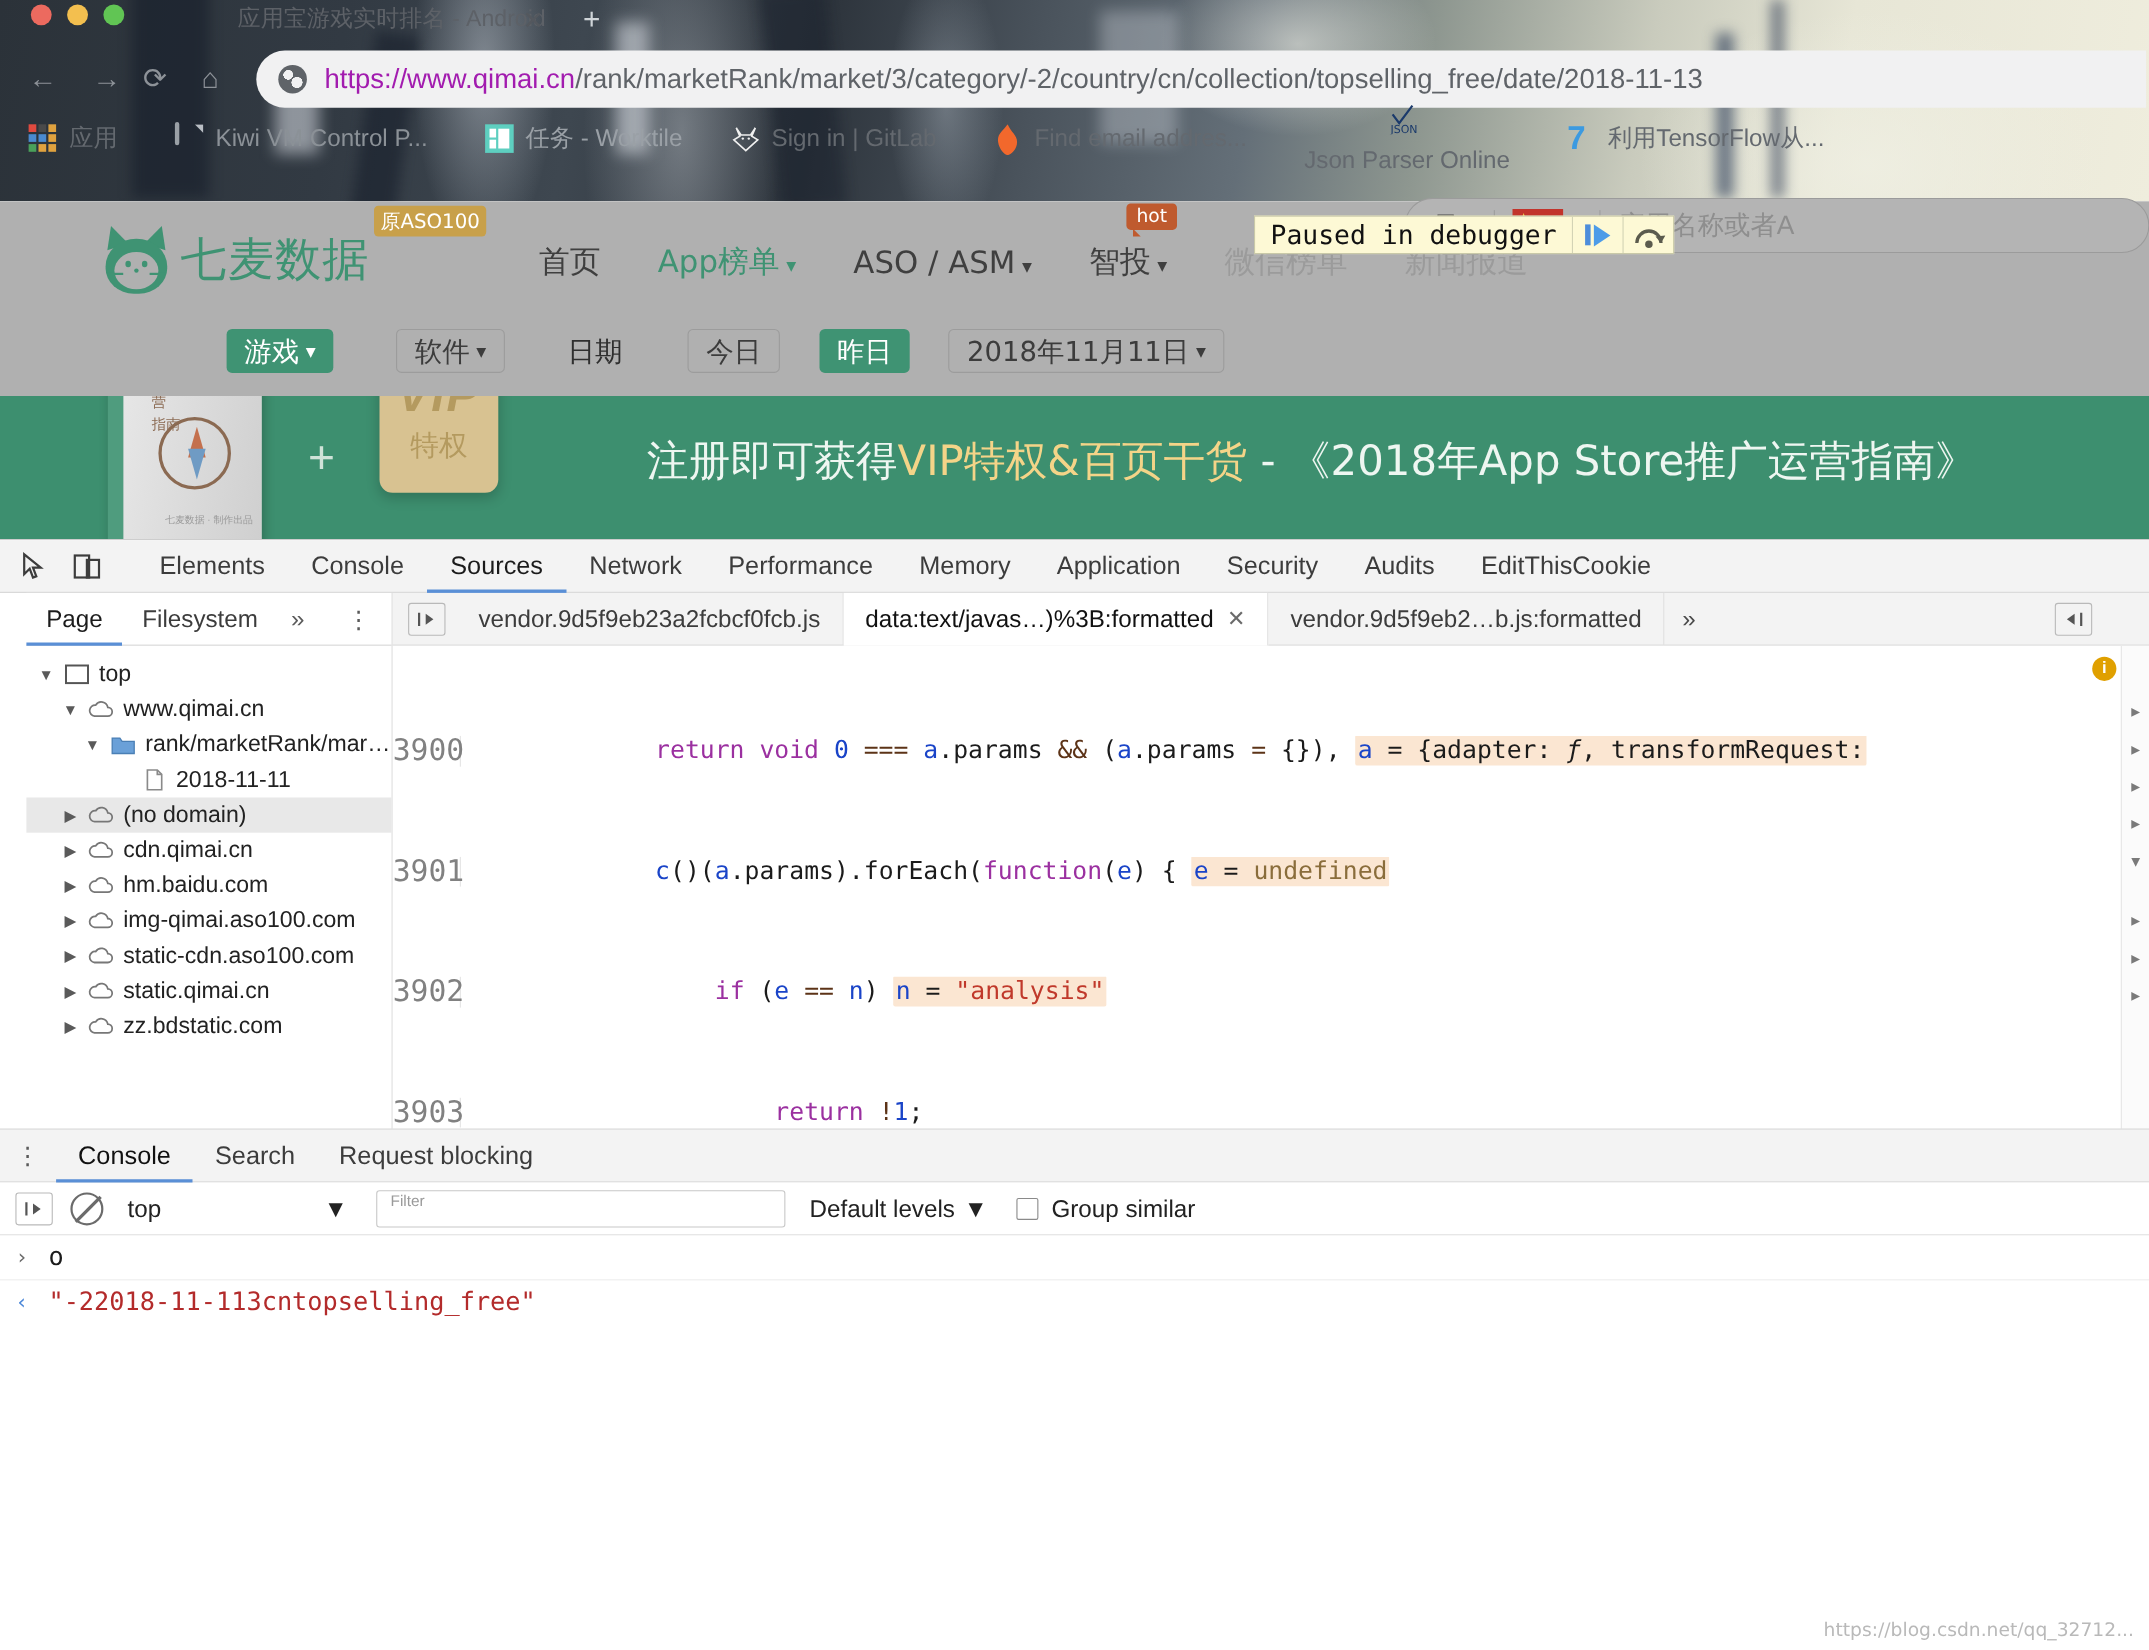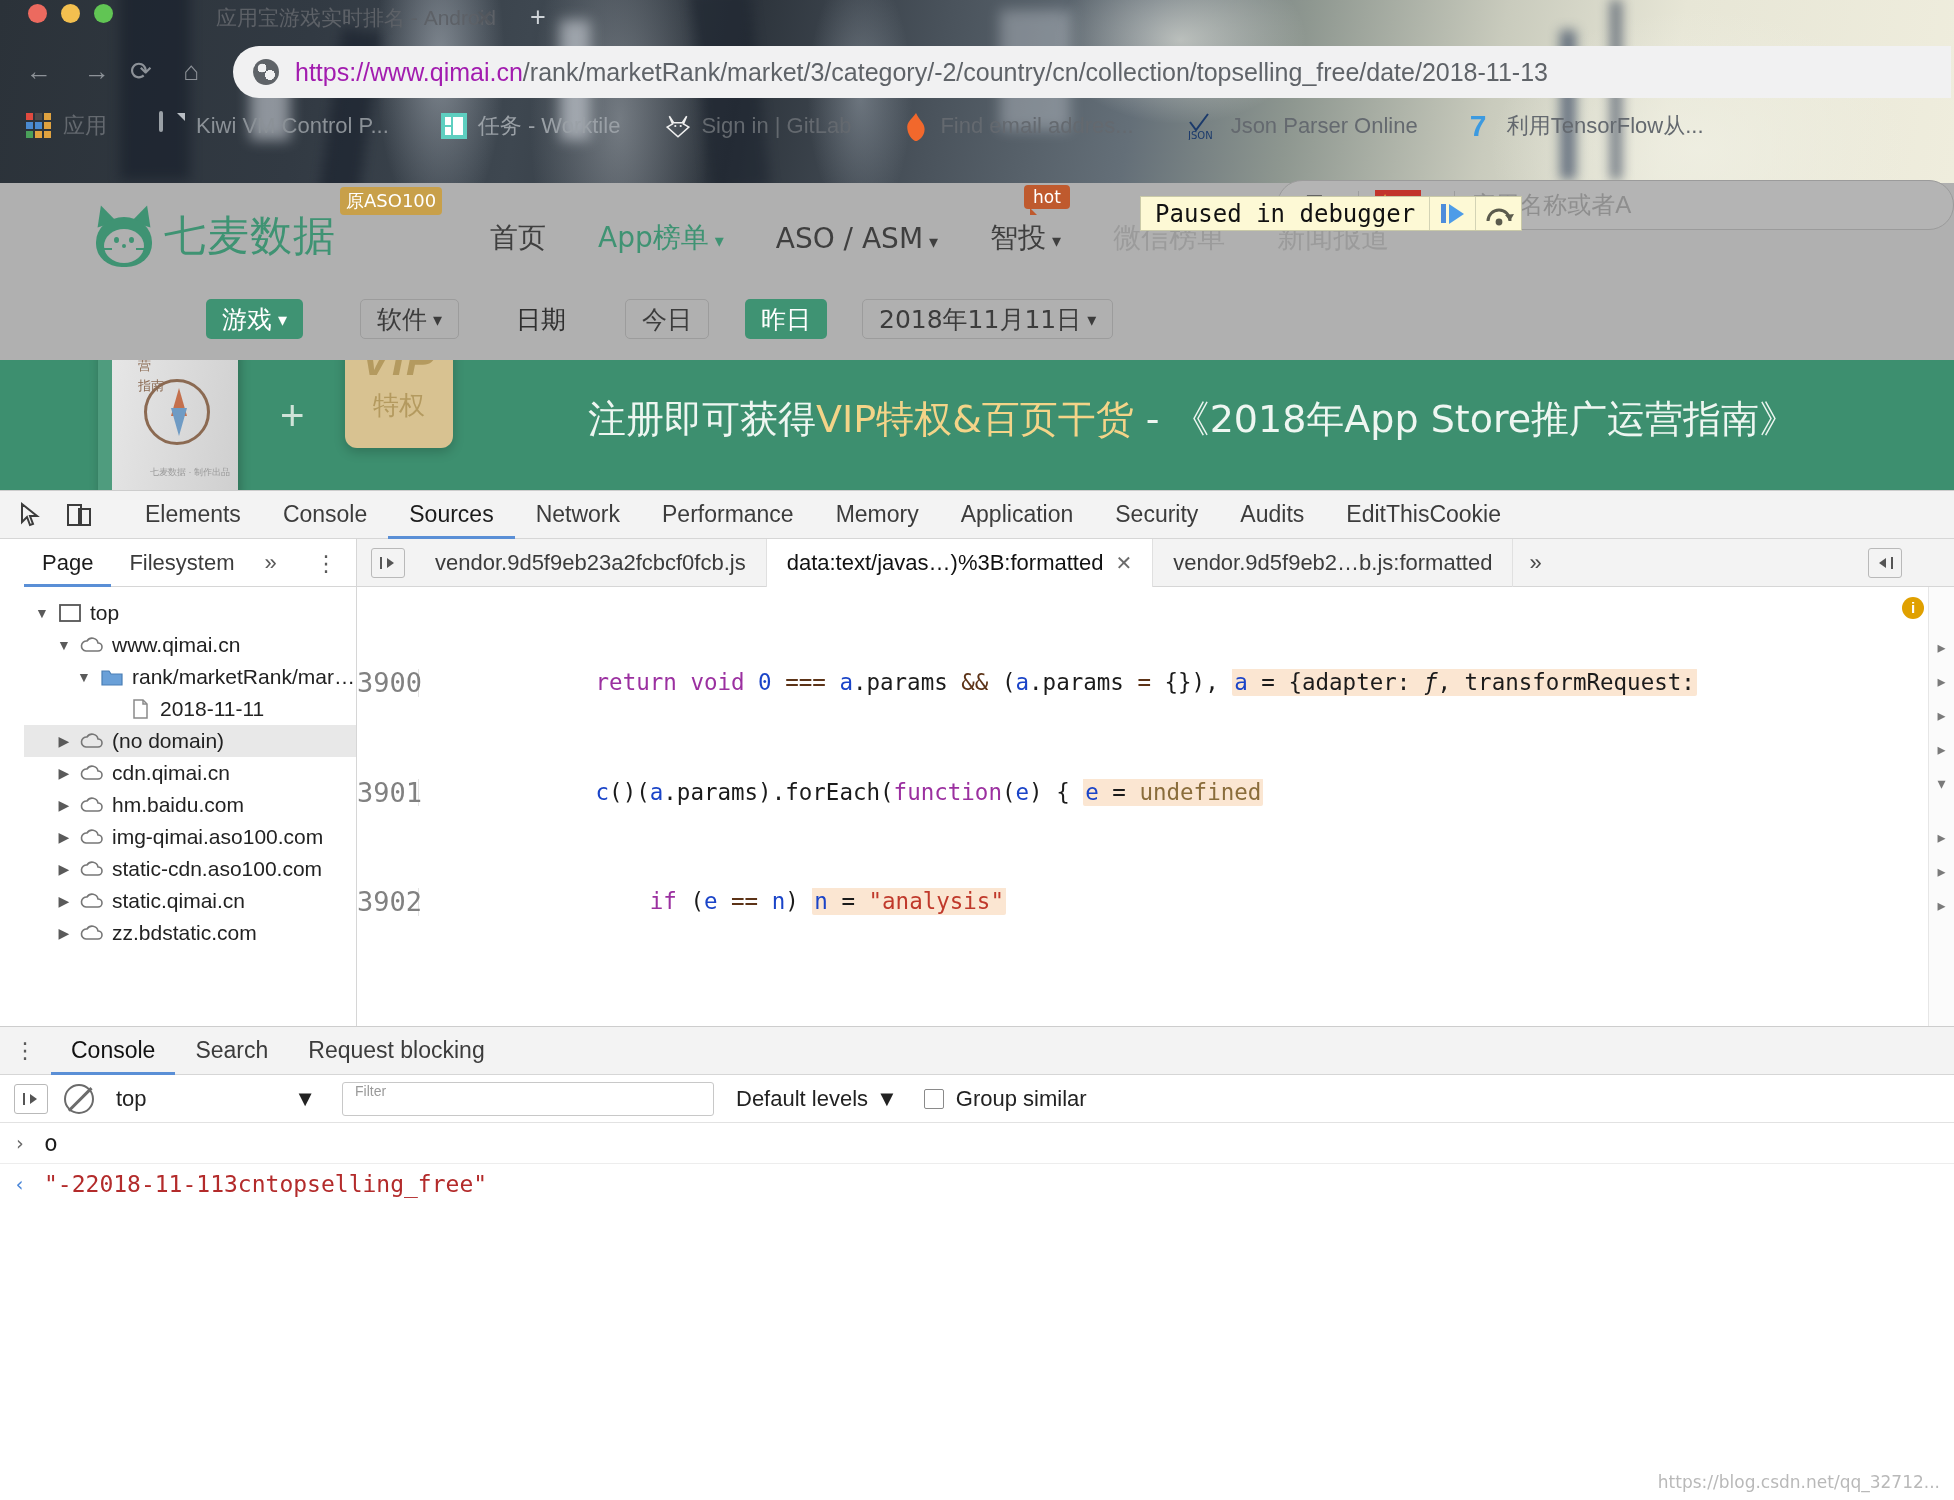--- a/index.html
+++ b/index.html
@@ -436,21 +436,21 @@
         <span class="bm-label dark">Sign in | GitLab</span>
       </div>
       <div class="bm" style="margin-left:52px;">
         <span class="ico">
           <svg viewBox="0 0 24 26" width="26" height="28">
               <path d="M12 0 C8 6 3 8 4 15 C5 22 10 26 12 26 C14 26 20 22 20 15 C20 9 15 7 12 0 Z" fill="#f2682c"></path>
             </svg>
         </span>
         <span class="bm-label dark">Find email addres...</span>
       </div>
-      <div class="bm" style="margin-left:52px;">
+      <div class="bm" style="margin-left:52px;flex-direction:column;">
         <span class="ico ico-json">
           <svg viewBox="0 0 34 28" width="34" height="28">
               <path d="M4 10 L10 18 L22 2" fill="none" stroke="#1b3a6b" stroke-width="2"></path>
               <text x="2" y="27" font-size="10" fill="#1b3a6b" font-family="DejaVu Sans">JSON</text>
             </svg>
         </span>
         <span class="bm-label dark">Json Parser Online</span>
       </div>
       <div class="bm" style="margin-left:52px;">
         <span class="ico ico-seven">7</span>
@@ -711,20 +711,21 @@
 
         <div class="code-wrap">
           <div class="code">
 
             <div class="code-row"><span class="ln">3900</span><span class="ctext"><span class="kw">            return void </span><span class="num">0</span> <span class="op">===</span> <span class="id">a</span>.params <span class="op">&amp;&amp;</span> (<span class="id">a</span>.params <span class="op">=</span> {}), <span class="ev"><span class="id">a</span> = {adapter: <span class="it">ƒ</span>, transformRequest:</span></span></div>
 
             <div class="code-row"><span class="ln">3901</span><span class="ctext">            <span class="id">c</span>()(<span class="id">a</span>.params).forEach(<span class="kw">function</span>(<span class="id">e</span>) { <span class="ev"><span class="id">e</span> = <span class="und">undefined</span></span></span></div>
 
             <div class="code-row"><span class="ln">3902</span><span class="ctext">                <span class="kw">if</span> (<span class="id">e</span> <span class="op">==</span> <span class="id">n</span>) <span class="ev"><span class="id">n</span> = <span class="str">"analysis"</span></span></span></div>
 
+            <div class="code-row"><span class="ln">3903</span><span class="ctext">                    <span class="kw">return</span> <span class="op">!</span><span class="num">1</span>;</span></div>
 
             
 
             
 
             
 
             
 
             

